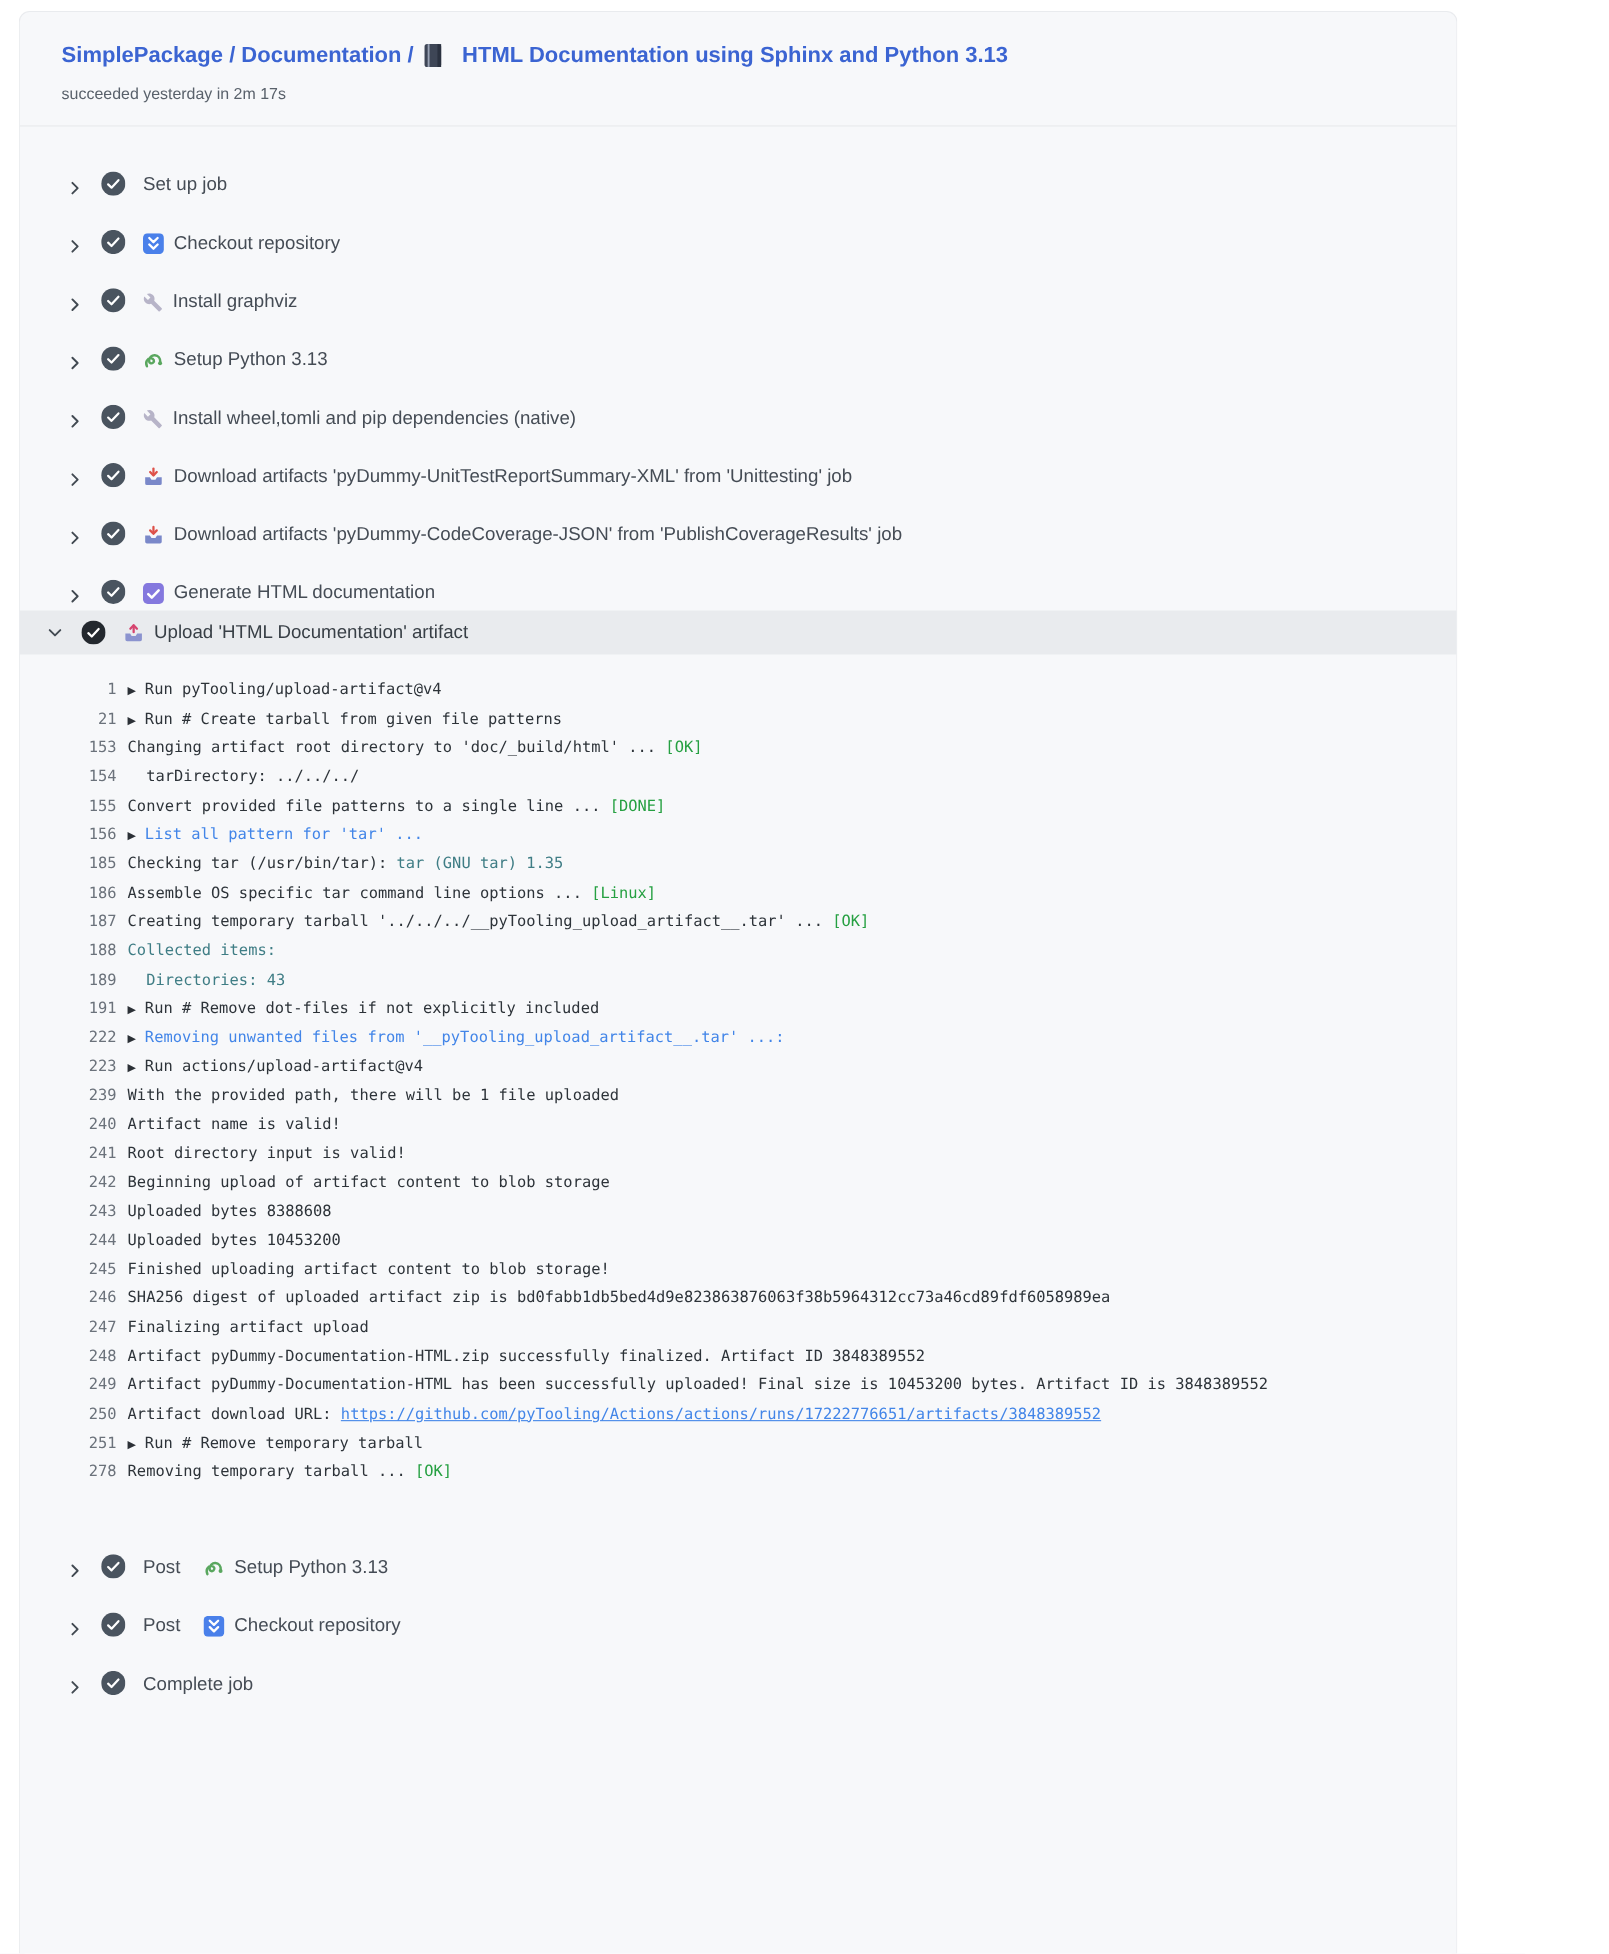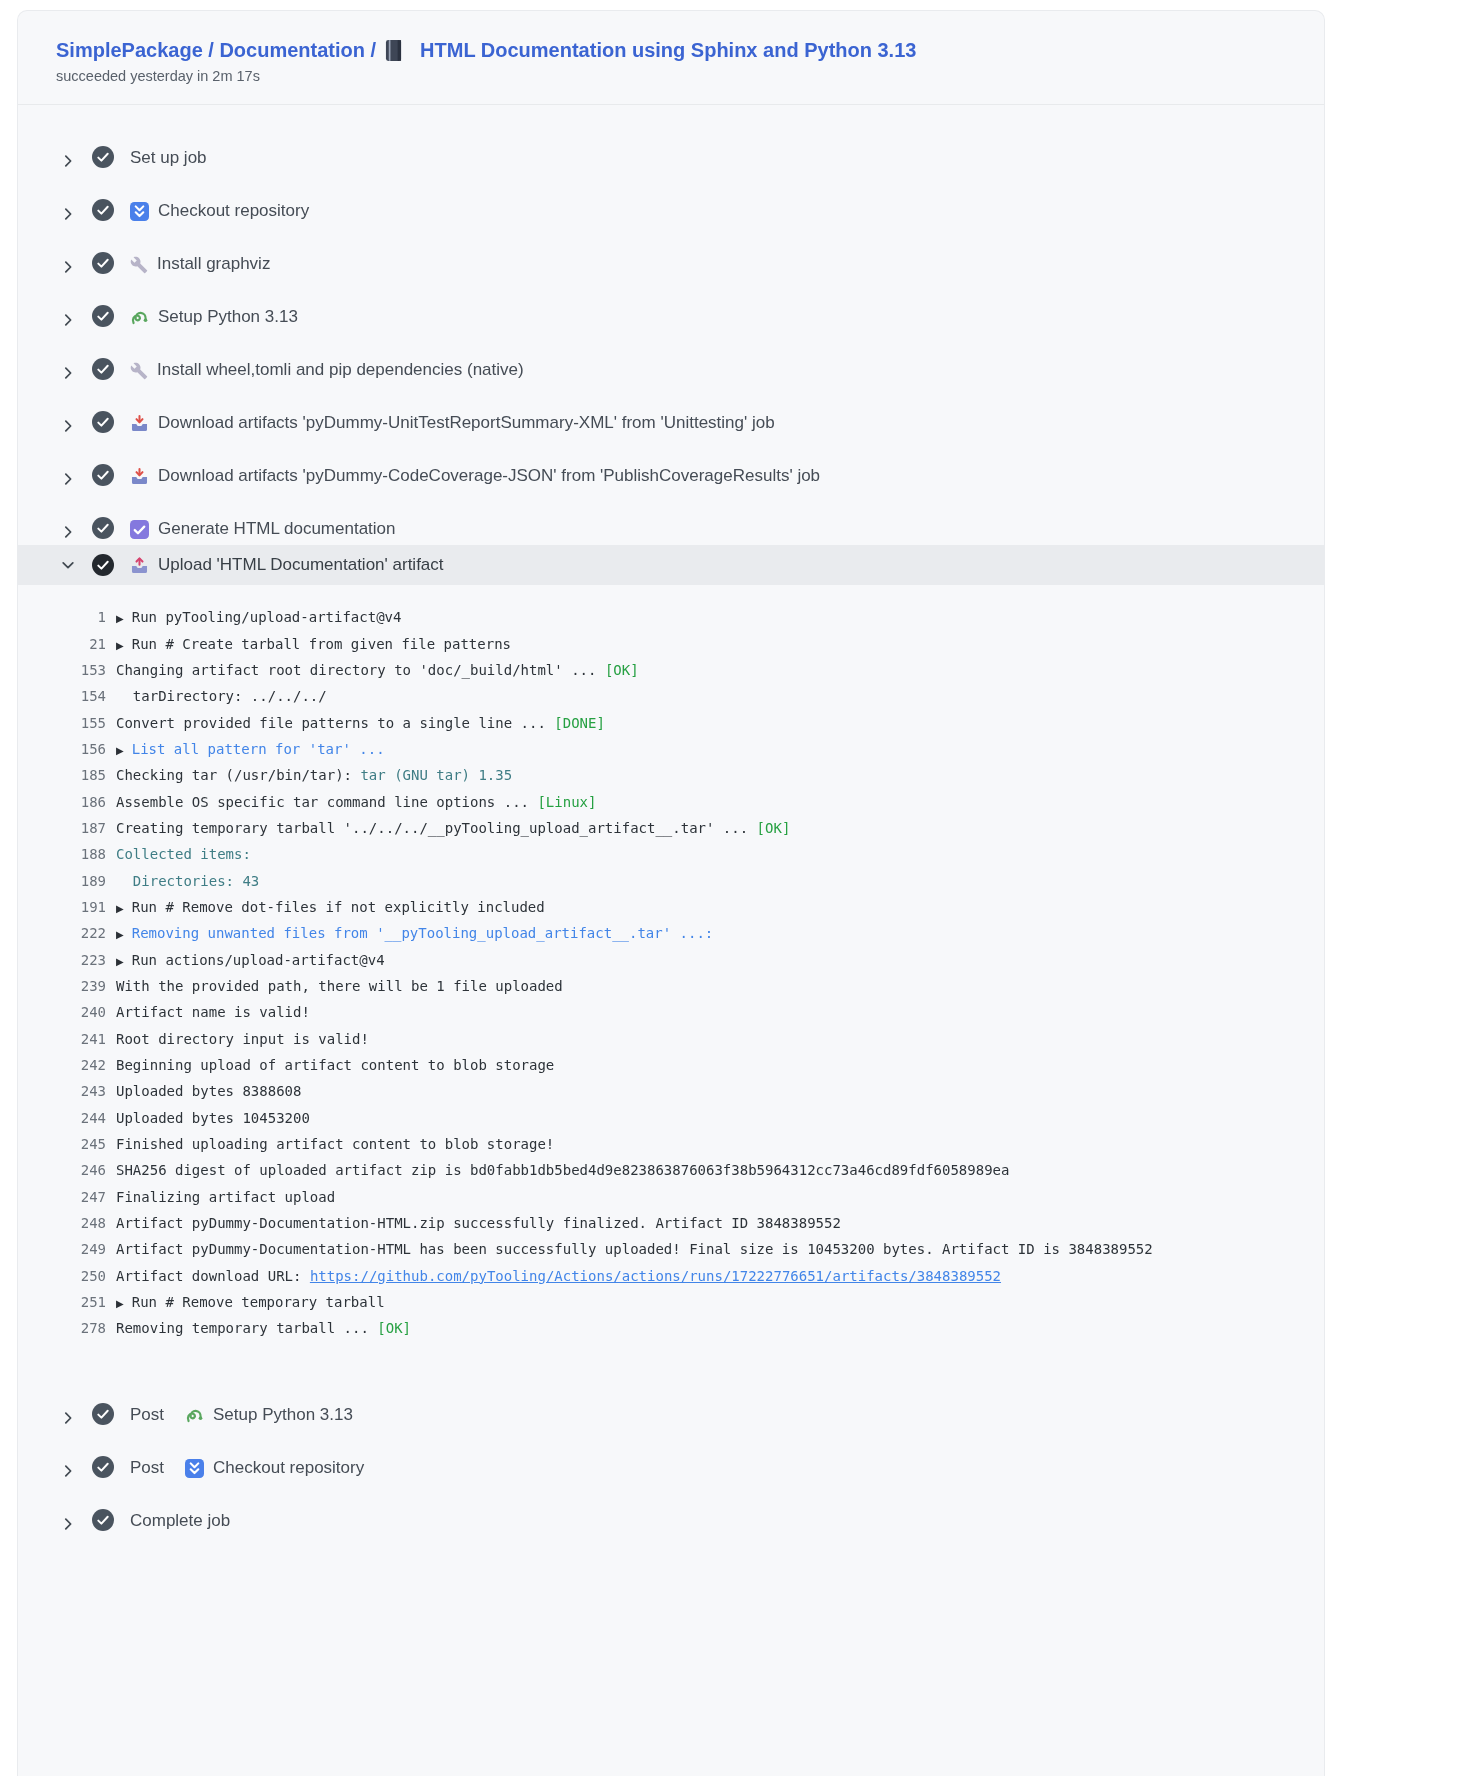--- a/index.html
+++ b/index.html
@@ -31,36 +31,36 @@
   .card-header{
     padding:27px 38px 20px 38px;
     border-bottom:1px solid #e8eaec;
   }
   .title-row{
     display:flex;align-items:center;gap:9px;
     font-size:20px;font-weight:700;color:var(--link-blue);
     line-height:1.2;
   }
   .title-row a{color:var(--link-blue);text-decoration:none}
-  .status-line{margin-top:6px;font-size:14.5px;color:var(--muted)}
+  .status-line{margin-top:16px;font-size:14.5px;color:var(--muted)}
   
   .steps-top{padding-top:10px}
   .steps-bottom{margin-top:30px}
   .step-row{
     height:53px;display:flex;align-items:flex-end;
     padding-left:43px;font-size:17px;color:var(--step-text);
     cursor:pointer;
   }
   .step-row .chev{width:14px;height:14px;margin-right:17px;flex:none;display:flex;align-items:center;justify-content:center}
   .step-row .ccircle{margin-right:16px;flex:none;display:flex}
   .step-ico{margin-right:9px;display:flex;flex:none}
   .step-pre{margin-right:21px}
   .expanded-header{
     height:40px;background:var(--row-hl);
-    display:flex;align-items:center;padding-left:43px;
+    display:flex;align-items:center;padding-left:25px;
     font-size:17px;color:#383f46;margin-top:6px;cursor:pointer;
   }
   .expanded-header .chev{width:14px;height:14px;margin-right:17px;flex:none;display:flex;align-items:center;justify-content:center}
   .expanded-header .ccircle{margin-right:16px;flex:none;display:flex}
   
   .log{padding-top:19px}
   .log-line{
     display:flex;align-items:center;height:26.35px;
     font-family:"DejaVu Sans Mono","Liberation Mono",monospace;
     font-size:14px;

